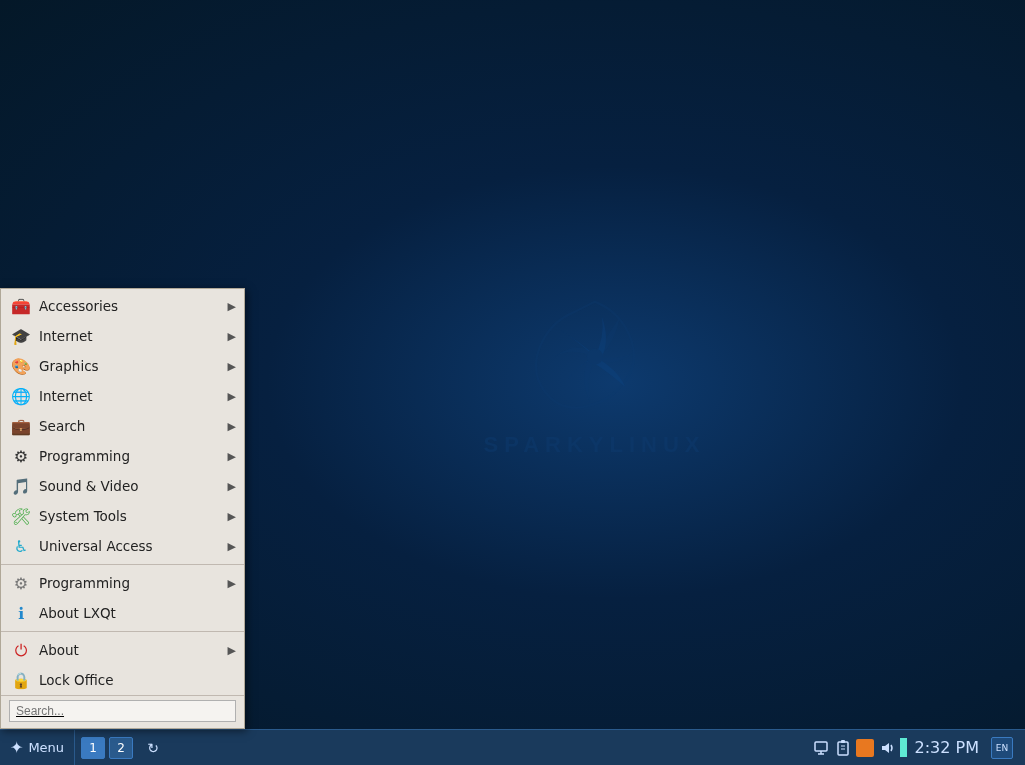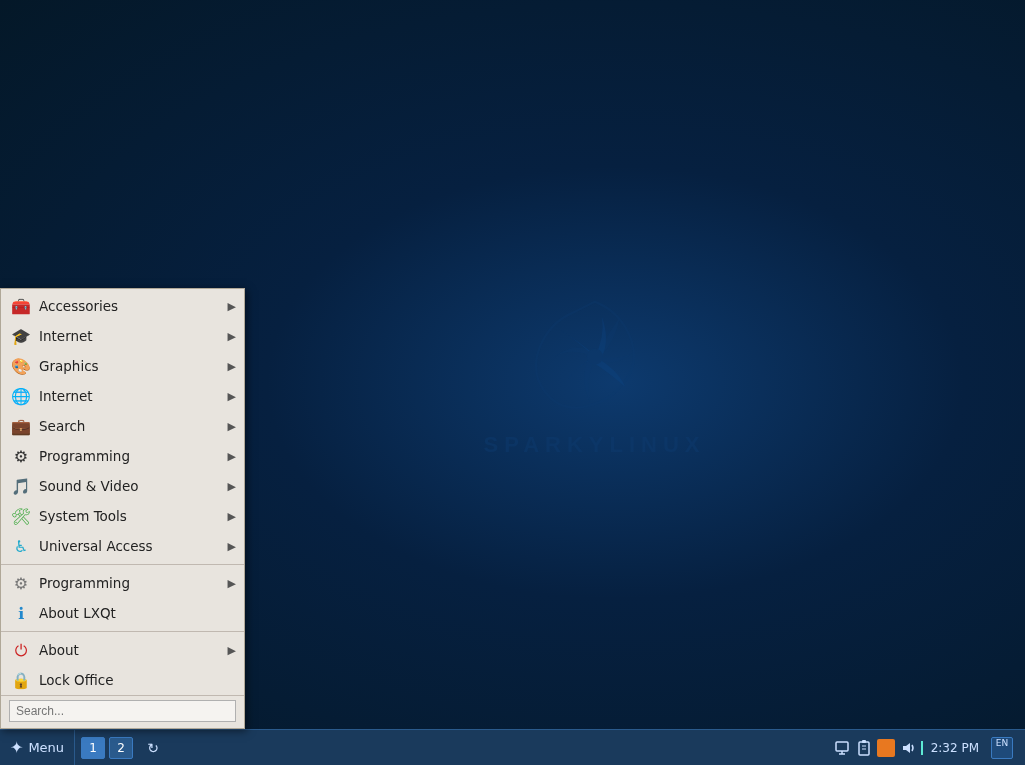--- a/index.html
+++ b/index.html
@@ -136,32 +136,33 @@
 
     .tray-orange-square {
       width: 18px;
       height: 18px;
       background: #e87820;
       border-radius: 2px;
     }
 
     .taskbar-clock {
       color: #cce0ff;
-      font-size: 12px;
+      font-size: 16px;
       padding: 0 8px;
-      border-left: 2px solid #5eead4;
+      border-left: 7px solid #5eead4;
     }
 
     .taskbar-kbd {
       width: 22px;
       height: 22px;
       background: #1e4a7a;
       border: 1px solid #3a7ac0;
       border-radius: 2px;
       display: flex;
+      align-items: center;
       justify-content: center;
       font-size: 10px;
       color: #cce0ff;
       margin-right: 4px;
       cursor: pointer;
     }
 
     
     .context-menu {
       position: absolute;
@@ -208,20 +209,21 @@
       height: 1px;
       background: #c0b8b0;
       margin: 3px 0;
     }
 
     .menu-search {
       display: flex;
       align-items: flex-end;
       padding: 4px 8px;
       border-top: 1px solid #c0b8b0;
+      text-decoration: underline;
     }
 
     .menu-search input {
       flex: 1;
       border: 1px solid #b0b0b0;
       background: #f5f3f0;
       font-size: 12px;
       padding: 3px 6px;
       outline: none;
       color: #888;

